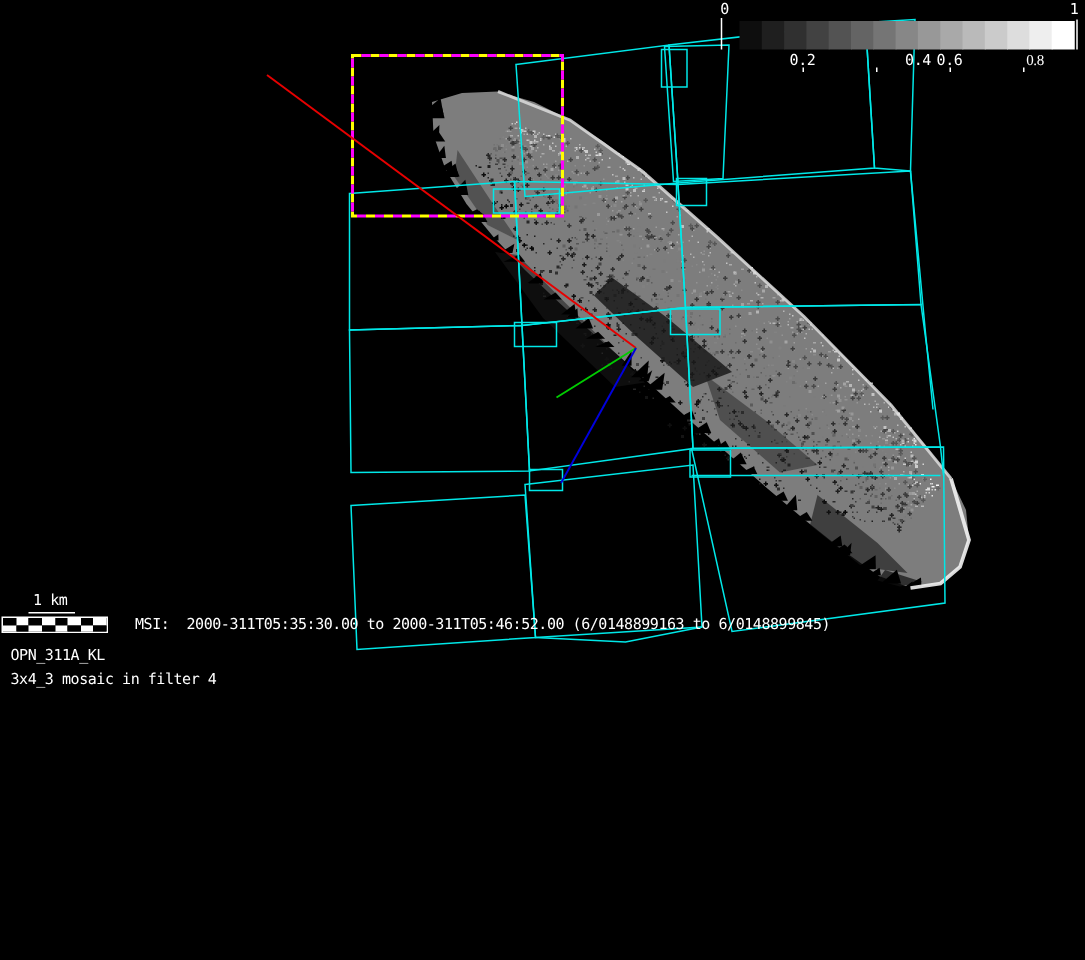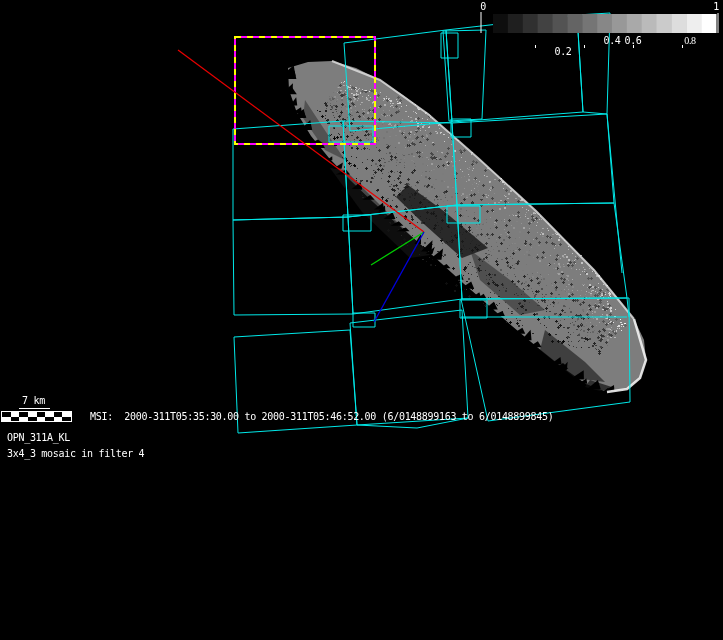--- a/index.html
+++ b/index.html
@@ -2886,27 +2886,27 @@
       <line x1="718" y1="13" x2="718" y2="33" stroke="#ffffff" stroke-width="1"></line>
       <rect x="535" y="45" width="1" height="3" fill="#ffffff"></rect>
       <rect x="584" y="45" width="1" height="3" fill="#ffffff"></rect>
       <rect x="633" y="45" width="1" height="3" fill="#ffffff"></rect>
       <rect x="682" y="45" width="1" height="3" fill="#ffffff"></rect>
     </svg>
 
   <div class="cb-lab" id="cb-min" style="left: 483px; top: 1px;">0</div>
   <div class="cb-lab" id="cb-max" style="left: 716px; top: 1px;">1</div>
   <div id="cb-ticks">
-      <div class="cb-lab" style="left: 535px; top: 46px; margin-left: 28px;">0.2</div>
+      <div class="cb-lab" style="left: 535px; top: 35px;">0.2</div>
       <div class="cb-lab" style="left: 584px; top: 35px; margin-left: 28px;">0.4</div>
       <div class="cb-lab" style="left: 633px; top: 35px;">0.6</div>
       <div class="cb-lab" style="left: 690px; top: 35px; font-family: Liberation Serif, serif;">0.8</div>
     </div>
 
-  <div class="txt" id="sb-label" style="left: 22px; top: 395px;">7 km</div>
+  <div class="txt" id="sb-label" style="left: 22px; top: 395px;">1 km</div>
   <div class="uline" id="sb-underline" style="left: 19px; top: 408px; width: 31px;"></div>
   <div class="checker" id="sb-checker" style="left: 1px; top: 411px; width: 69px; height: 9px; grid-template-columns: repeat(8, 1fr); grid-template-rows: repeat(2, 1fr);">
       <div style="background: rgb(0, 0, 0);"></div>
       <div style="background: rgb(255, 255, 255);"></div>
       <div style="background: rgb(0, 0, 0);"></div>
       <div style="background: rgb(255, 255, 255);"></div>
       <div style="background: rgb(0, 0, 0);"></div>
       <div style="background: rgb(255, 255, 255);"></div>
       <div style="background: rgb(0, 0, 0);"></div>
       <div style="background: rgb(255, 255, 255);"></div>

